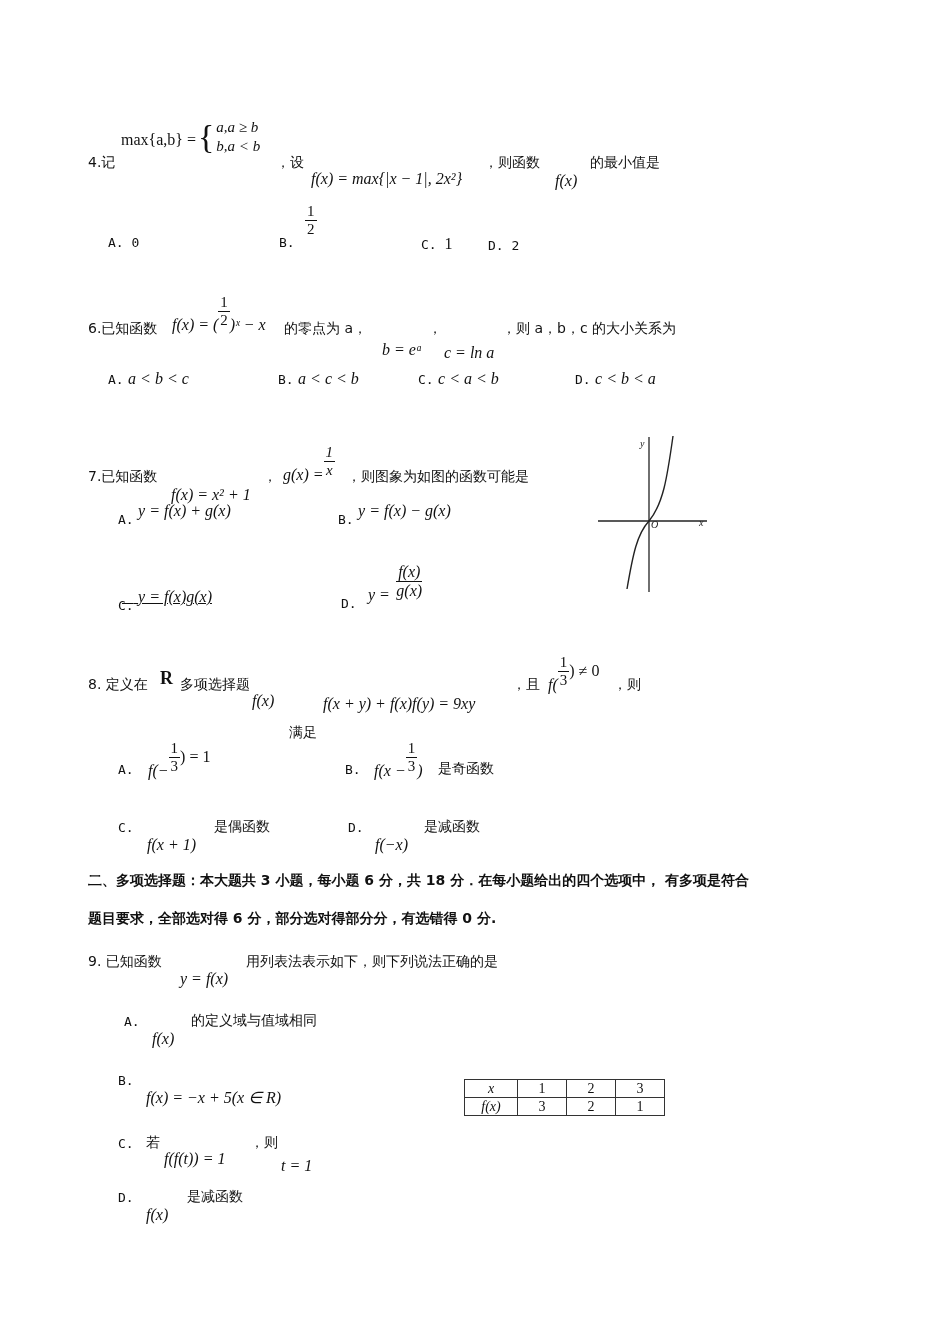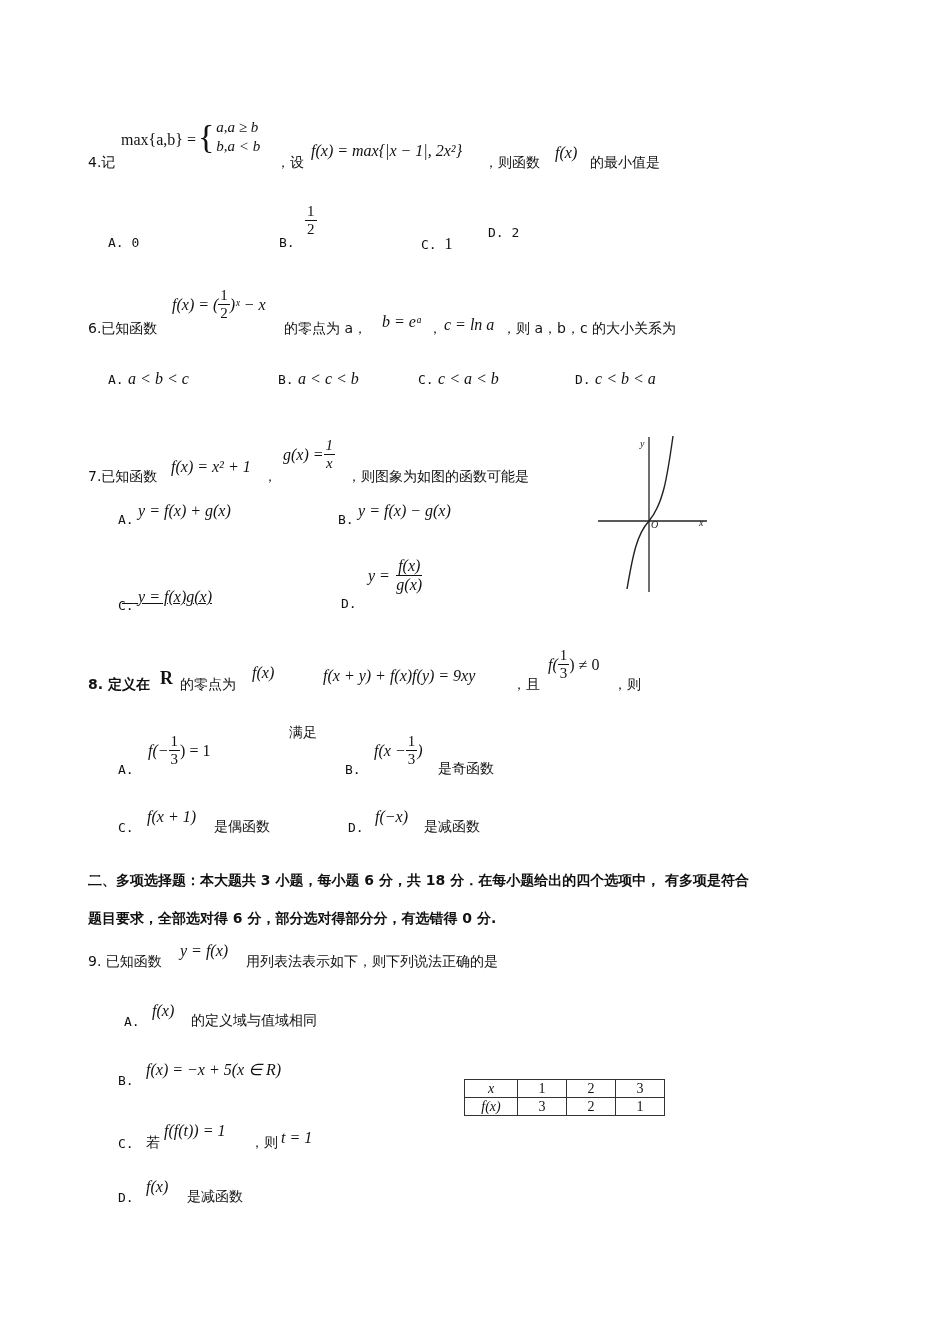--- a/index.html
+++ b/index.html
@@ -2,21 +2,21 @@
 <html><head>
   <meta charset="utf-8">
   <style>
     html, body { margin: 0; padding: 0; background: #ffffff; }
     body {
       width: 950px; height: 1344px; position: relative; overflow: hidden;
       font-family: "DejaVu Serif", serif; color: #111; font-size: 14px;
     }
     .abs { position: absolute; white-space: nowrap; }
     .cn { font-family: "DejaVu Sans", sans-serif; font-size: 14px; }
-    .m { font-family: "Liberation Serif", serif; font-style: italic; font-size: 16px; }
+    .m { font-family: "Liberation Serif", serif; font-style: italic; font-size: 16px; margin-top: 28px; }
     .mu { font-family: "Liberation Serif", serif; font-size: 16px; }
     .lbl { font-family: "DejaVu Sans Mono", monospace; font-size: 13px; }
     .frac { display: inline-flex; flex-direction: column; align-items: center; vertical-align: middle; line-height: 1; font-family: "Liberation Serif", serif; font-size: 15px; }
     .frac .num { padding: 0 2px 1px; border-bottom: 1px solid #111; }
     .frac .den { padding: 1px 2px 0; }
     .bold { font-weight: bold; font-family: "DejaVu Sans", sans-serif; font-size: 14px; }
     .brace-wrap { display: inline-flex; align-items: center; }
     .brace { font-size: 34px; font-family: "Liberation Serif", serif; line-height: 1; margin-right: 2px; }
     .cases { display: inline-flex; flex-direction: column; line-height: 1.25; font-family: "Liberation Serif", serif; font-style: italic; font-size: 15px; }
     table.vt { border-collapse: collapse; font-family: "Liberation Serif", serif; font-size: 14px; }
@@ -42,21 +42,21 @@
   <span class="abs m" style="left:555px;top:144px;">f(x)</span>
   <span class="abs cn" style="left:590px;top:154px;">的最小值是</span>
 
   <span class="abs lbl" style="left:108px;top:235px;"><span>A.</span> <span>0</span></span>
   <span class="abs lbl" style="left:279px;top:235px;">B.</span>
   <span class="abs frac" style="left:305px;top:204px;">
     <span class="num">1</span>
     <span class="den">2</span>
   </span>
   <span class="abs lbl" style="left:421px;top:235px;"><span>C.</span> <span class="mu">1</span></span>
-  <span class="abs lbl" style="left:488px;top:225px;"><span>D.</span> <span>2</span></span>
+  <span class="abs lbl" style="left:488px;top:238px;"><span>D.</span> <span>2</span></span>
 </div>
 
 <div>
   <span class="abs cn" style="left:88px;top:320px;">6.已知函数</span>
   <span class="abs" style="left:172px;top:288px;display:inline-flex;align-items:center;">
     <span class="m">f(x) = (</span>
     <span class="frac">
         <span class="num">1</span>
         <span class="den">2</span>
       </span>
@@ -103,23 +103,23 @@
     <line x1="3" y1="87" x2="112" y2="87" stroke="#222" stroke-width="1.3"></line>
     <line x1="54" y1="3" x2="54" y2="158" stroke="#222" stroke-width="1.3"></line>
     <path d="M 78 2 C 72 45, 68 70, 54 87 C 42 100, 38 120, 32 155" fill="none" stroke="#222" stroke-width="1.4"></path>
     <text x="45" y="13" font-family="Liberation Serif, serif" font-style="italic" font-size="10" fill="#222">y</text>
     <text x="104" y="92" font-family="Liberation Serif, serif" font-style="italic" font-size="10" fill="#222">x</text>
     <text x="56" y="94" font-family="Liberation Serif, serif" font-style="italic" font-size="10" fill="#222">O</text>
   </svg>
 </div>
 
 <div>
-  <span class="abs cn" style="left:88px;top:676px;font-weight:bold;">8. 定义在</span>
+  <span class="abs cn" style="left:88px;top:676px;">8. 定义在</span>
   <span class="abs" style="left:160px;top:668px;font-family:'Liberation Serif',serif;font-weight:bold;font-size:18px;">R</span>
-  <span class="abs cn" style="left:180px;top:676px;">的零点为</span>
+  <span class="abs cn" style="left:180px;top:676px;">多项选择题</span>
   <span class="abs m" style="left:252px;top:664px;">f(x)</span>
   <span class="abs cn" style="left:289px;top:676px;margin-top:48px;">满足</span>
   <span class="abs m" style="left:323px;top:667px;">f(x + y) + f(x)f(y) = 9xy</span>
   <span class="abs cn" style="left:512px;top:676px;">，且</span>
   <span class="abs" style="left:548px;top:648px;display:inline-flex;align-items:center;">
     <span class="m">f(</span>
     <span class="frac">
         <span class="num">1</span>
         <span class="den">3</span>
       </span>

